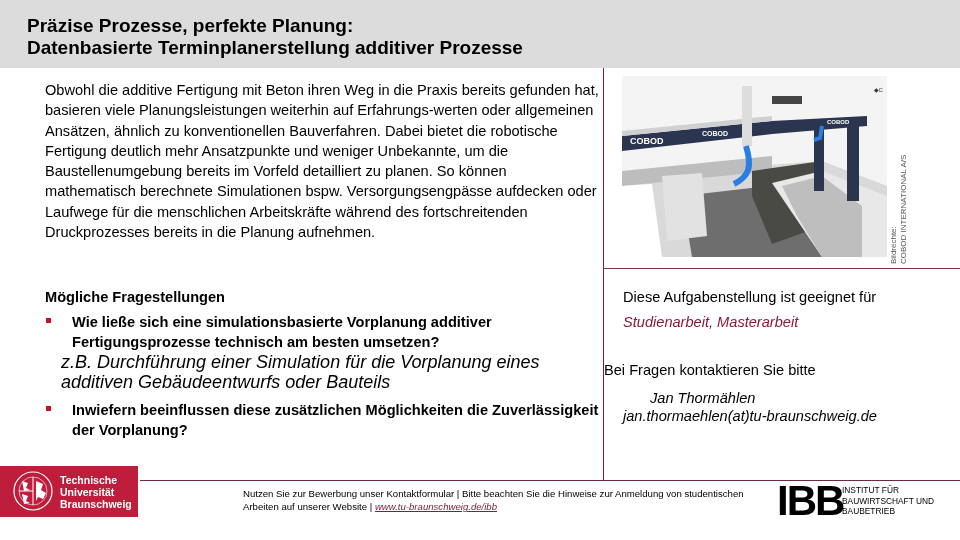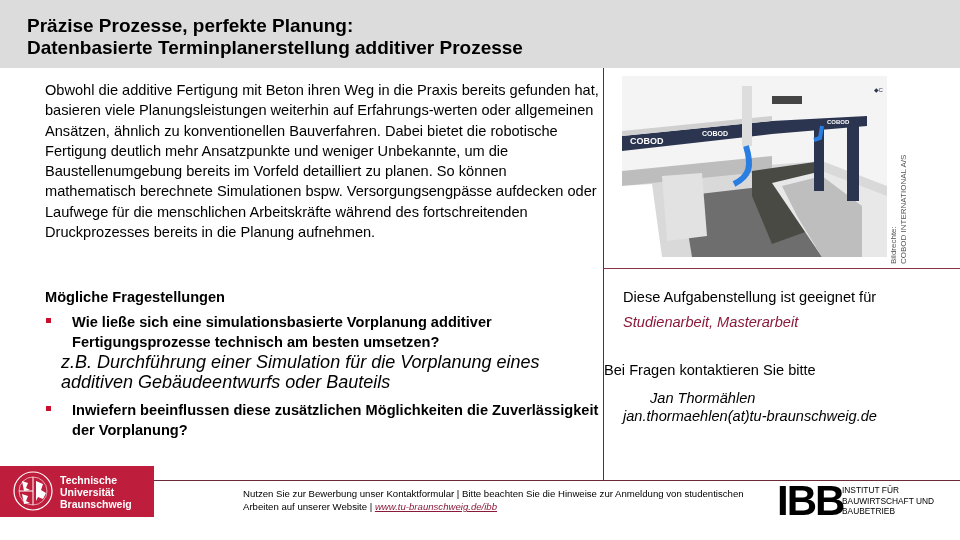--- a/index.html
+++ b/index.html
@@ -18,21 +18,21 @@
   .q-list { position:absolute; left:45px; top:312px; width:560px; margin:0; padding:0; list-style:none; }
   .q-item { position:relative; padding-left:16px; margin-bottom:8px; }
   .q-bullet { position:absolute; left:1px; top:6px; width:5px; height:5px; background:#c8102e; }
   .q-text { font-size:14.6px; font-weight:bold; line-height:20px;margin-left:11px; }
   .q-example { font-size:18px; font-style:italic; line-height:20px; }
   .suit-label { position:absolute; left:623px; top:289px; font-size:14.6px; }
   .suit-value { position:absolute; left:623px; top:314px; font-size:14.6px; font-style:italic; color:#8b1a3a; }
   .contact-label { position:absolute; left:604px; top:362px; font-size:14.6px; }
   .contact-name { position:absolute; left:606px; top:389px; font-size:14.6px; font-style:italic; line-height:18px;margin-left:44px; }
   .contact-email { position:absolute; left:623px; top:407px; font-size:14.6px; font-style:italic; line-height:18px; }
-  .tu-logo { position:absolute; left:0; top:466px; width:154px; height:51px; background:#be1e3c; }
+  .tu-logo { position:absolute; left:0; top:466px; width:138px; height:51px; background:#be1e3c; }
   .tu-seal { position:absolute; left:12px; top:3px; width:42px; height:45px; }
   .tu-text { position:absolute; left:60px; top:8px; color:#fff; font-size:10.5px; font-weight:bold; line-height:12px; }
   .footer-text { position:absolute; left:243px; top:487px; font-size:9.6px; line-height:13px; color:#000; width:520px; }
   .footer-link { color:#8b1a3a; text-decoration:underline; font-style:italic; }
   .ibb { position:absolute; left:777px; top:482px; }
   .ibb-mark { position:absolute; left:0; top:0; font-size:42px; font-weight:bold; letter-spacing:-2px; line-height:38px; }
   .ibb-text { position:absolute; left:65px; top:3px; font-size:9.5px; line-height:10.5px; white-space:nowrap; transform:scaleX(0.88); transform-origin:0 0; }
 </style>
 </head>
 <body>

